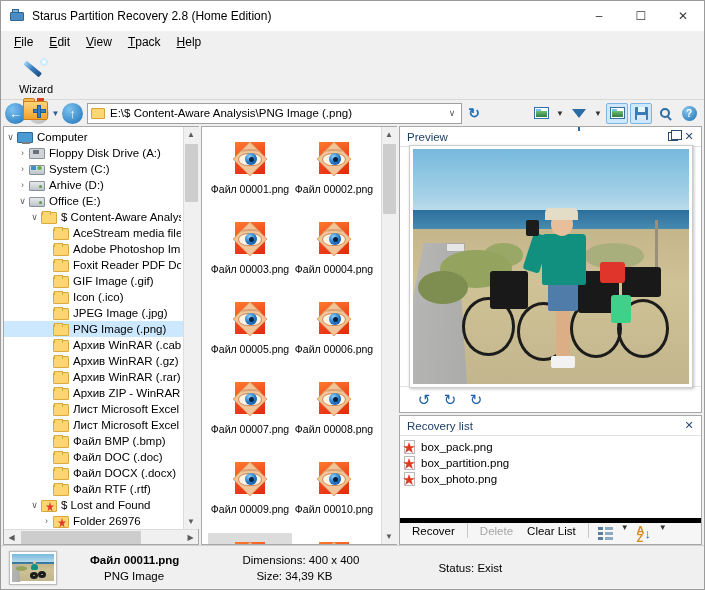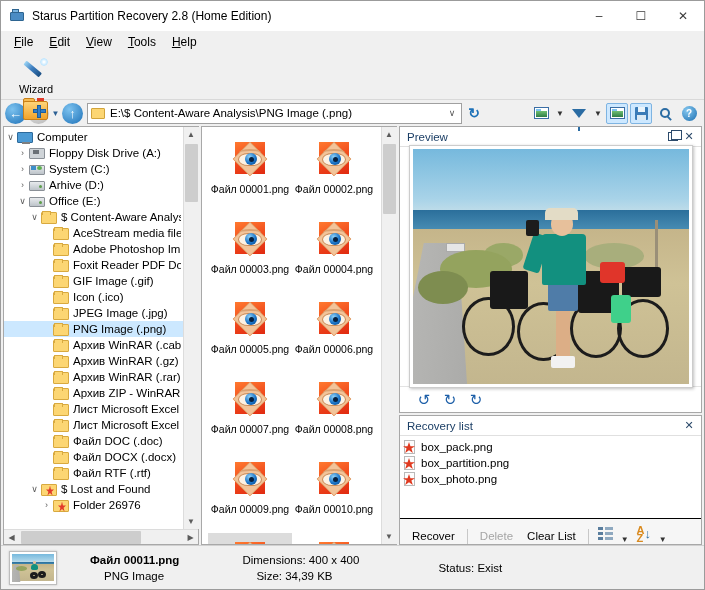--- a/index.html
+++ b/index.html
@@ -393,22 +393,22 @@
   .rec-list {
     background:#fff; height:82px; padding:3px 0 0 3px; overflow:hidden;
   }
   .rec-item { height:16px; display:flex; align-items:center; font-size:11.5px; }
   .png-ic { width:14px;height:14px;position:relative;margin-right:4px;flex:0 0 14px;}
   .png-ic .pg{position:absolute;left:1px;top:0;width:11px;height:14px;background:#fdfdfd;border:1px solid #b9b9b9;}
   .png-ic .st{position:absolute;left:0px;top:2px;width:12px;height:11px;
     background:#e03a20;clip-path:polygon(50% 0,62% 38%,100% 38%,70% 60%,82% 100%,50% 76%,18% 100%,30% 60%,0 38%,38% 38%);}
   .rec-bottom {
     height:26px; flex:0 0 26px; background:#f6f6f6;
-    border-top:1px solid #000000;
-    display:flex; align-items:flex-end; padding-left:6px; gap:2px;
+    border-top:5px solid #000000;
+    display:flex; align-items:flex-start; padding-left:6px; gap:2px;
   }
   .rb-btn { font-size:11.5px; padding: 2px 6px; }
   .rb-btn.disabled { color:#a5a5a5; }
   .rb-sep { width:1px;height:15px;background:#c8c8c8;margin:0 4px; }
   .group-ic { width:15px;height:13px;position:relative;}
   .group-ic .g1,.group-ic .g2,.group-ic .g3{position:absolute;left:0;width:5px;height:3px;background:#5a7e9e;}
   .group-ic .g1{top:0;} .group-ic .g2{top:5px;} .group-ic .g3{top:10px;}
   .group-ic .l1,.group-ic .l2,.group-ic .l3{position:absolute;left:7px;width:8px;height:3px;background:#8fa9c0;}
   .group-ic .l1{top:0;} .group-ic .l2{top:5px;} .group-ic .l3{top:10px;}
   .az-ic { font-size:11px;color:#d98a1f;position:relative;line-height:8px;font-weight:bold;}
@@ -450,21 +450,21 @@
       <div class="win-btn">–</div>
       <div class="win-btn">☐</div>
       <div class="win-btn close">✕</div>
     </div>
   </div>
 
   <div class="menubar">
     <div class="menu-item"><u>F</u><span>ile</span></div>
     <div class="menu-item"><u>E</u><span>dit</span></div>
     <div class="menu-item"><u>V</u><span>iew</span></div>
-    <div class="menu-item"><u>T</u><span>ools</span></div>
+    <div class="menu-item"><u>T</u><span>pack</span></div>
     <div class="menu-item"><u>H</u><span>elp</span></div>
   </div>
 
   <div class="toolbar">
     <div class="tb-btn">
       <div class="tb-ico ic-wand">
           <div class="w1"></div>
           <div class="w2"></div>
         </div>
       <div class="tb-lab">Wizard</div>
@@ -645,20 +645,26 @@
                 <div style="width: 36px; flex: 0 0 36px;"></div>
                 <div class="chev"></div>
                 <div class="tree-ico ico-folder"></div>
                 <div class="tlabel">Лист Microsoft Excel (.xlsx)</div>
               </div>
               <div class="trow">
                 <div style="width: 36px; flex: 0 0 36px;"></div>
                 <div class="chev"></div>
                 <div class="tree-ico ico-folder"></div>
                 <div class="tlabel">Лист Microsoft Excel 97-20</div>
+              </div>
+              <div class="trow">
+                <div style="width: 36px; flex: 0 0 36px;"></div>
+                <div class="chev"></div>
+                <div class="tree-ico ico-folder"></div>
+                <div class="tlabel">Файл BMP (.bmp)</div>
               </div>
               <div class="trow">
                 <div style="width: 36px; flex: 0 0 36px;"></div>
                 <div class="chev"></div>
                 <div class="tree-ico ico-folder"></div>
                 <div class="tlabel">Файл DOC (.doc)</div>
               </div>
               <div class="trow">
                 <div style="width: 36px; flex: 0 0 36px;"></div>
                 <div class="chev"></div>

